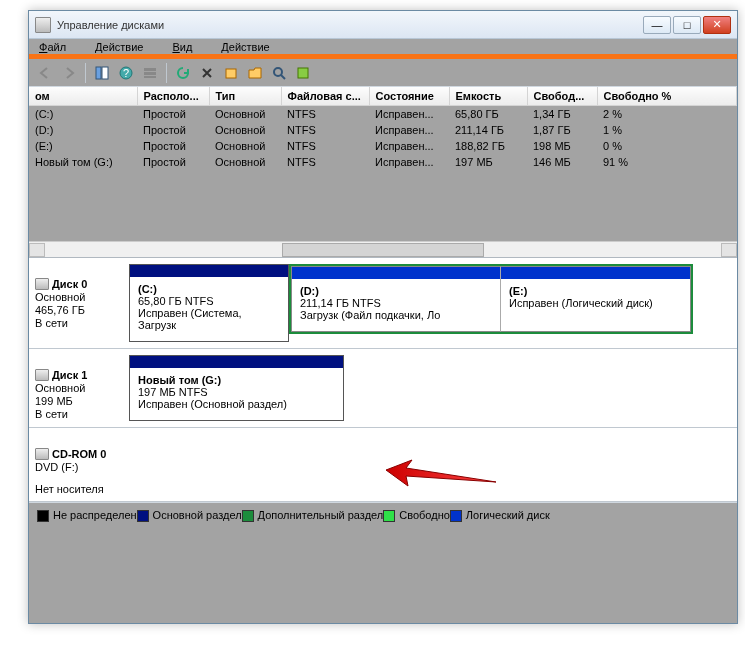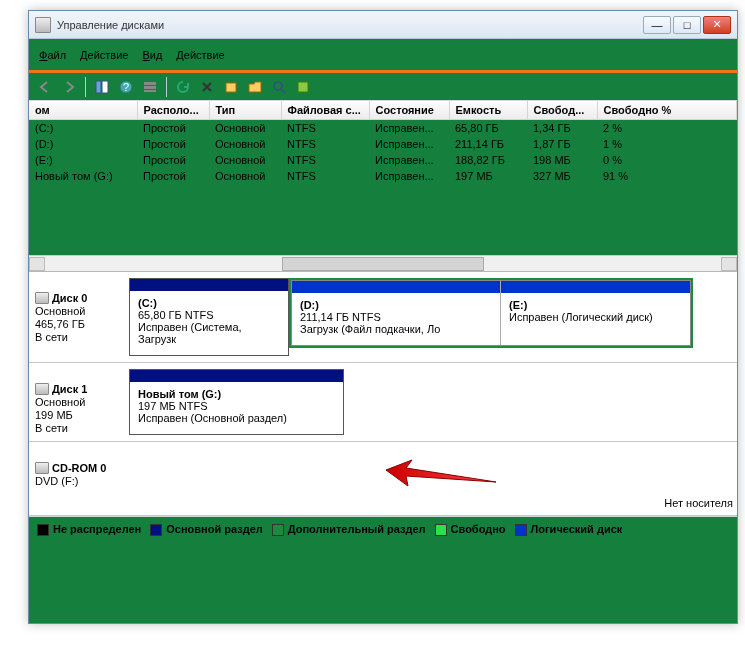--- a/index.html
+++ b/index.html
@@ -1,24 +1,24 @@
 <!DOCTYPE html>
 <html><head>
 <meta charset="utf-8">
 <style>
 * { box-sizing: border-box; margin: 0; padding: 0; font-family: "Segoe UI", Tahoma, sans-serif; font-size: 11px; }
 body { background: #fff; width: 745px; height: 652px; position: relative; }
-.window { position: absolute; left: 28px; top: 10px; width: 710px; height: 614px; border: 1px solid #6b8aa3; background: #15803d; box-shadow: 0 0 10px rgba(0,0,0,.25); }
+.window { position: absolute; left: 28px; top: 10px; width: 710px; height: 614px; border: 1px solid #6b8aa3; background: #a3a3a3; box-shadow: 0 0 10px rgba(0,0,0,.25); }
 .titlebar { height: 28px; background: linear-gradient(#f2f6fb,#dce6f3); border-bottom: 1px solid #b8c7d6; display: flex; align-items: center; padding: 0 6px; }
 .titlebar .icon { width: 16px; height: 16px; margin-right: 6px; }
 .titlebar .title { flex: 1; color: #333; }
 .winbtns { display: flex; gap: 2px; }
 .winbtn { width: 28px; height: 18px; border: 1px solid #9ab; background: linear-gradient(#f7fbff,#dde9f5); border-radius: 2px; display: flex; align-items: center; justify-content: center; cursor: pointer; }
 .winbtn.close { background: linear-gradient(#f08080,#d04020); border-color: #b03010; color: #fff; }
-.menubar { height: 34px; display: flex; align-items: center; gap: 14px; padding: 0 10px; border-bottom: 3px solid #f97316; }
+.menubar { height: 20px; display: flex; align-items: center; gap: 29px; padding: 0 10px; border-bottom: 5px solid #f97316; }
 .menu-item { text-decoration: underline; text-decoration-color: transparent; cursor: pointer; }
 .menu-item::first-letter { text-decoration: underline; }
 .toolbar { height: 28px; display: flex; align-items: center; gap: 4px; padding: 0 6px; border-bottom: 1px solid #d0d8e0; }
 .tb-sep { width: 1px; height: 20px; background: #c0c8d0; margin: 0 2px; }
 .tb-btn { width: 20px; height: 20px; border: 1px solid transparent; display: flex; align-items: center; justify-content: center; cursor: pointer; }
 .tb-btn svg { width: 14px; height: 14px; }
 
 .grid { height: 170px; overflow: hidden; position: relative; }
 .grid table { border-collapse: collapse; width: 100%; }
 .grid th { background: linear-gradient(#fdfdfd,#ececec); border: 1px solid #d4d4d4; border-top: none; border-left: none; padding: 3px 6px; text-align: left; font-weight: bold; cursor: pointer; white-space: nowrap; overflow: hidden; }
@@ -35,21 +35,21 @@
 .disk-info .line { margin-top: 1px; }
 .disk-cells { flex: 1; padding: 6px 6px 6px 0; display: flex; gap: 0; align-items: flex-start; position: relative; }
 .vol { border: 1px solid #555; position: relative; overflow: hidden; }
 .vol .bar { height: 12px; }
 .vol .body { padding: 6px 8px 10px 8px; background: #fff; }
 .vol .vname { font-weight: bold; }
 .bar-blue { background: #0033cc; }
 .bar-navy { background: #001080; }
 .greenbox { border: 2px solid #1c8c3c; display: flex; }
 
-.legend { padding: 6px 8px; display: flex; gap: 9px; border-top: 1px solid #d0d8e0; font-weight: bold; }
+.legend { padding: 6px 8px; display: flex; gap: 0; border-top: 1px solid #d0d8e0; }
 .sw { width: 12px; height: 12px; display: inline-block; border: 1px solid #333; margin-right: 4px; vertical-align: middle; }
 .sw-black { background: #000; }
 .sw-navy { background: #001080; }
 .sw-teal { background: #1c8c3c; }
 .sw-green { background: #2ee048; }
 .sw-blue { background: #0033cc; }
 
 .arrow-overlay { position: absolute; left: 357px; top: 445px; pointer-events: none; }
 .arrow-overlay svg { width: 120px; height: 36px; }
 .disk-icon { width: 14px; height: 12px; background: linear-gradient(#eee,#bbb); border: 1px solid #888; border-radius: 1px; }
@@ -197,21 +197,21 @@
             <td>198 МБ</td>
             <td>0 %</td>
           </tr>
           <tr>
             <td>Новый том (G:)</td>
             <td>Простой</td>
             <td>Основной</td>
             <td>NTFS</td>
             <td>Исправен...</td>
             <td>197 МБ</td>
-            <td>327 МБ</td>
+            <td>146 МБ</td>
             <td>91 %</td>
           </tr>
         </tbody>
     </table>
     <div class="hscroll">
       <div class="arrow"></div>
       <div class="track">
           <div class="thumb"></div>
         </div>
       <div class="arrow"></div>
@@ -281,21 +281,21 @@
       </div>
     </div>
 
     <div class="disk-row">
       <div class="disk-info" style="width:100%;">
         <div class="hdr">
             <span class="disk-icon"></span>
             <span>CD-ROM 0</span>
           </div>
         <div class="line">DVD (F:)</div>
-        <div class="line" style="margin-top:10px;text-align:right;">Нет носителя</div>
+        <div class="line" style="margin-top:10px;">Нет носителя</div>
       </div>
     </div>
 
   </div>
 
   <div class="legend">
     <span><span class="sw sw-black"></span><span>Не распределен</span></span>
     <span><span class="sw sw-navy"></span><span>Основной раздел</span></span>
     <span><span class="sw sw-teal"></span><span>Дополнительный раздел</span></span>
     <span><span class="sw sw-green"></span><span>Свободно</span></span>

